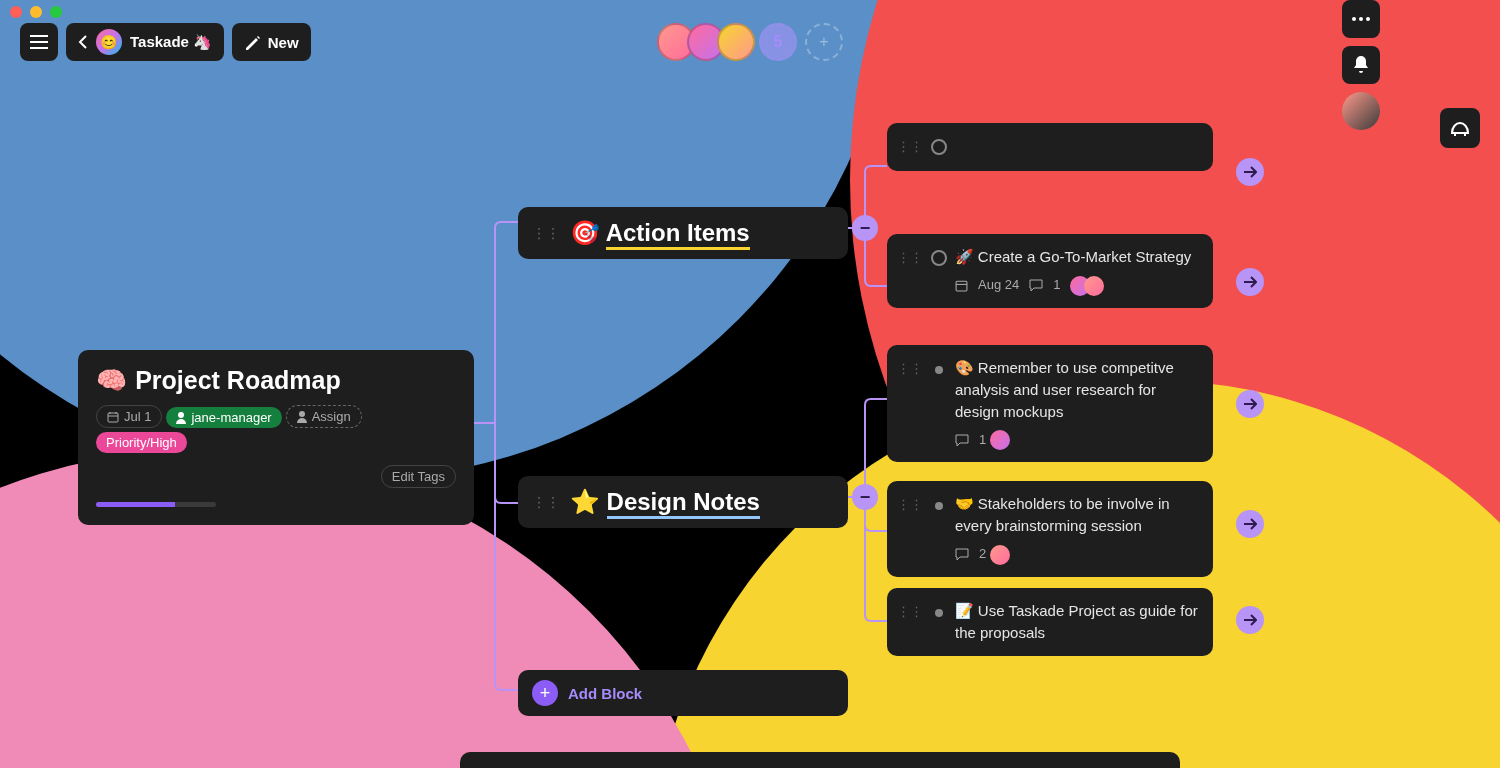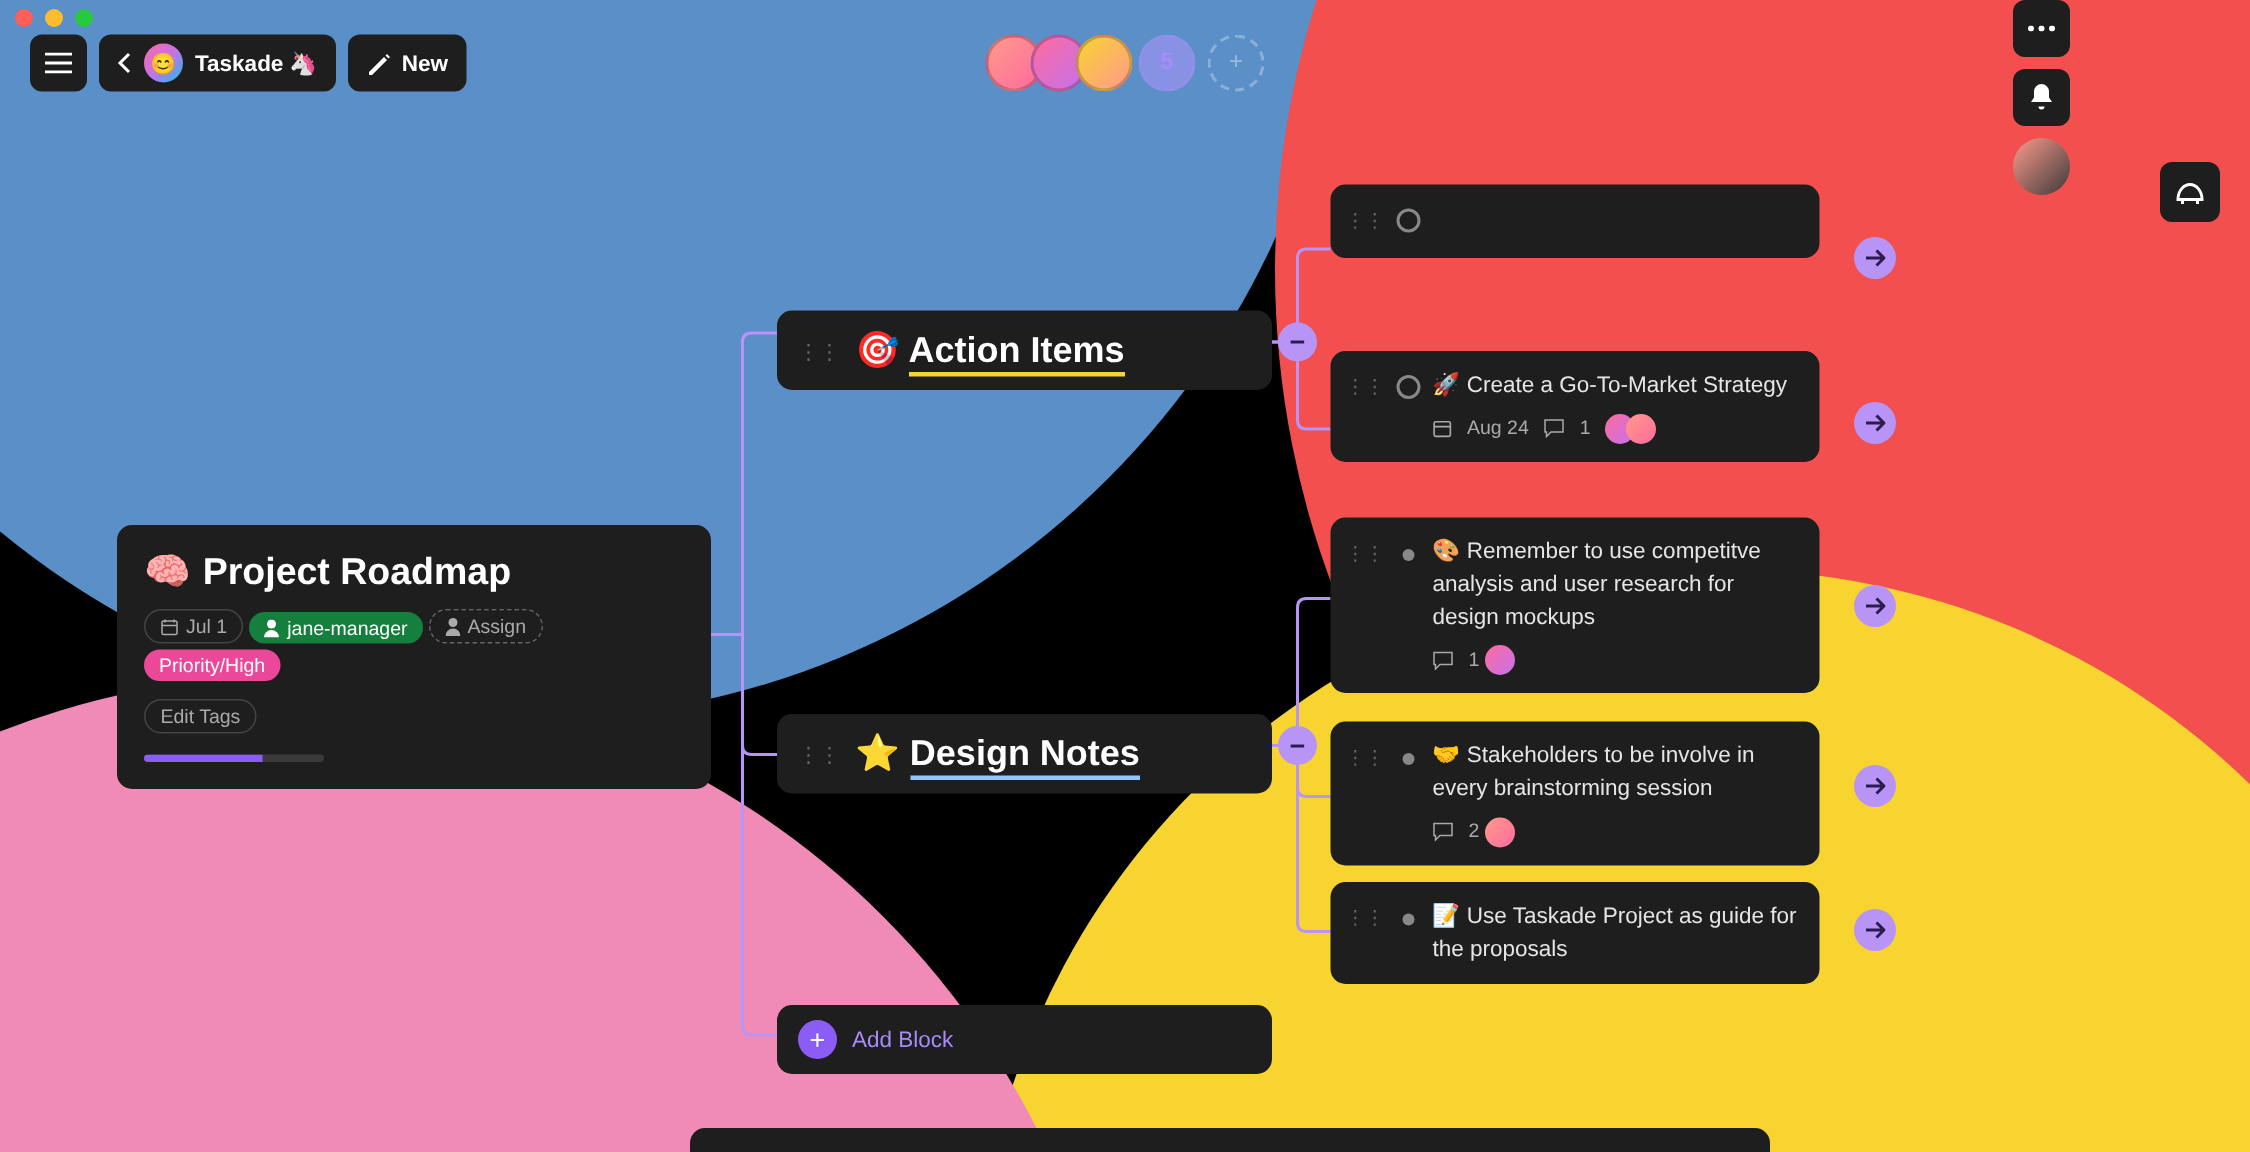--- a/index.html
+++ b/index.html
@@ -64,21 +64,21 @@
 .branch-card { width: 330px; padding: 12px 14px; display: flex; align-items: center; gap: 10px; }
 .branch-card .grip { color: #666; font-size: 14px; cursor: grab; }
 .branch-title { font-size: 24px; font-weight: 700; color: #fff; }
 .underline-yellow { border-bottom: 3px solid #f7d430; padding-bottom: 1px; }
 .underline-blue { border-bottom: 3px solid #93c5fd; padding-bottom: 1px; }
 
 .b1 { left: 518px; top: 207px; }
 .b2 { left: 518px; top: 476px; }
 .add-block { left: 518px; top: 670px; width: 330px; background:#1e1e1e; border-radius:10px; padding: 10px 14px; display:flex; align-items:center; gap:10px; cursor:pointer; }
 .add-circle { width:26px; height:26px; border-radius:50%; background:#8b5cf6; color:#fff; display:flex; align-items:center; justify-content:center; font-size:18px; }
-.add-text { color:#a78bfa; font-weight:400; font-size:15px; }
+.add-text { color:#a78bfa; font-weight:700; font-size:15px; }
 
 .leaf-card { width: 326px; padding: 12px 14px 12px 10px; display:flex; gap:8px; }
 .leaf-card .grip { color:#666; font-size:13px; cursor:grab; padding-top:4px; }
 .leaf-marker { padding-top:4px; }
 .circle-empty { width:16px; height:16px; border-radius:50%; border:2px solid #888; display:inline-block; }
 .bullet-dot { width:8px; height:8px; border-radius:50%; background:#888; display:inline-block; margin:5px 4px; }
 .leaf-body { flex:1; font-size:15px; line-height:1.45; color:#e5e5e5; }
 .leaf-meta { display:flex; align-items:center; gap:10px; margin-top:8px; font-size:13px; color:#aaa; }
 .mini-av { width:20px; height:20px; border-radius:50%; margin-left:-6px; }
 .mini-av:first-of-type { margin-left:0; }
@@ -231,21 +231,21 @@
         <svg width="10" height="12" viewBox="0 0 10 12">
             <circle cx="5" cy="3" r="3" fill="#aaa"></circle>
             <path d="M0 12a5 5 0 0110 0" fill="#aaa"></path>
           </svg>
         <span>Assign</span>
       </span>
       <span class="pill pill-pink">
         <span>Priority/High</span>
       </span>
     </div>
-    <div style="margin-top:6px;">
+    <div style="margin-top:6px;text-align:right;">
       <span class="pill pill-edit">
         <span>Edit Tags</span>
       </span>
     </div>
     <div class="progress">
         <div class="progress-fill"></div>
       </div>
   </div>
 
   <div class="card branch-card b1">

